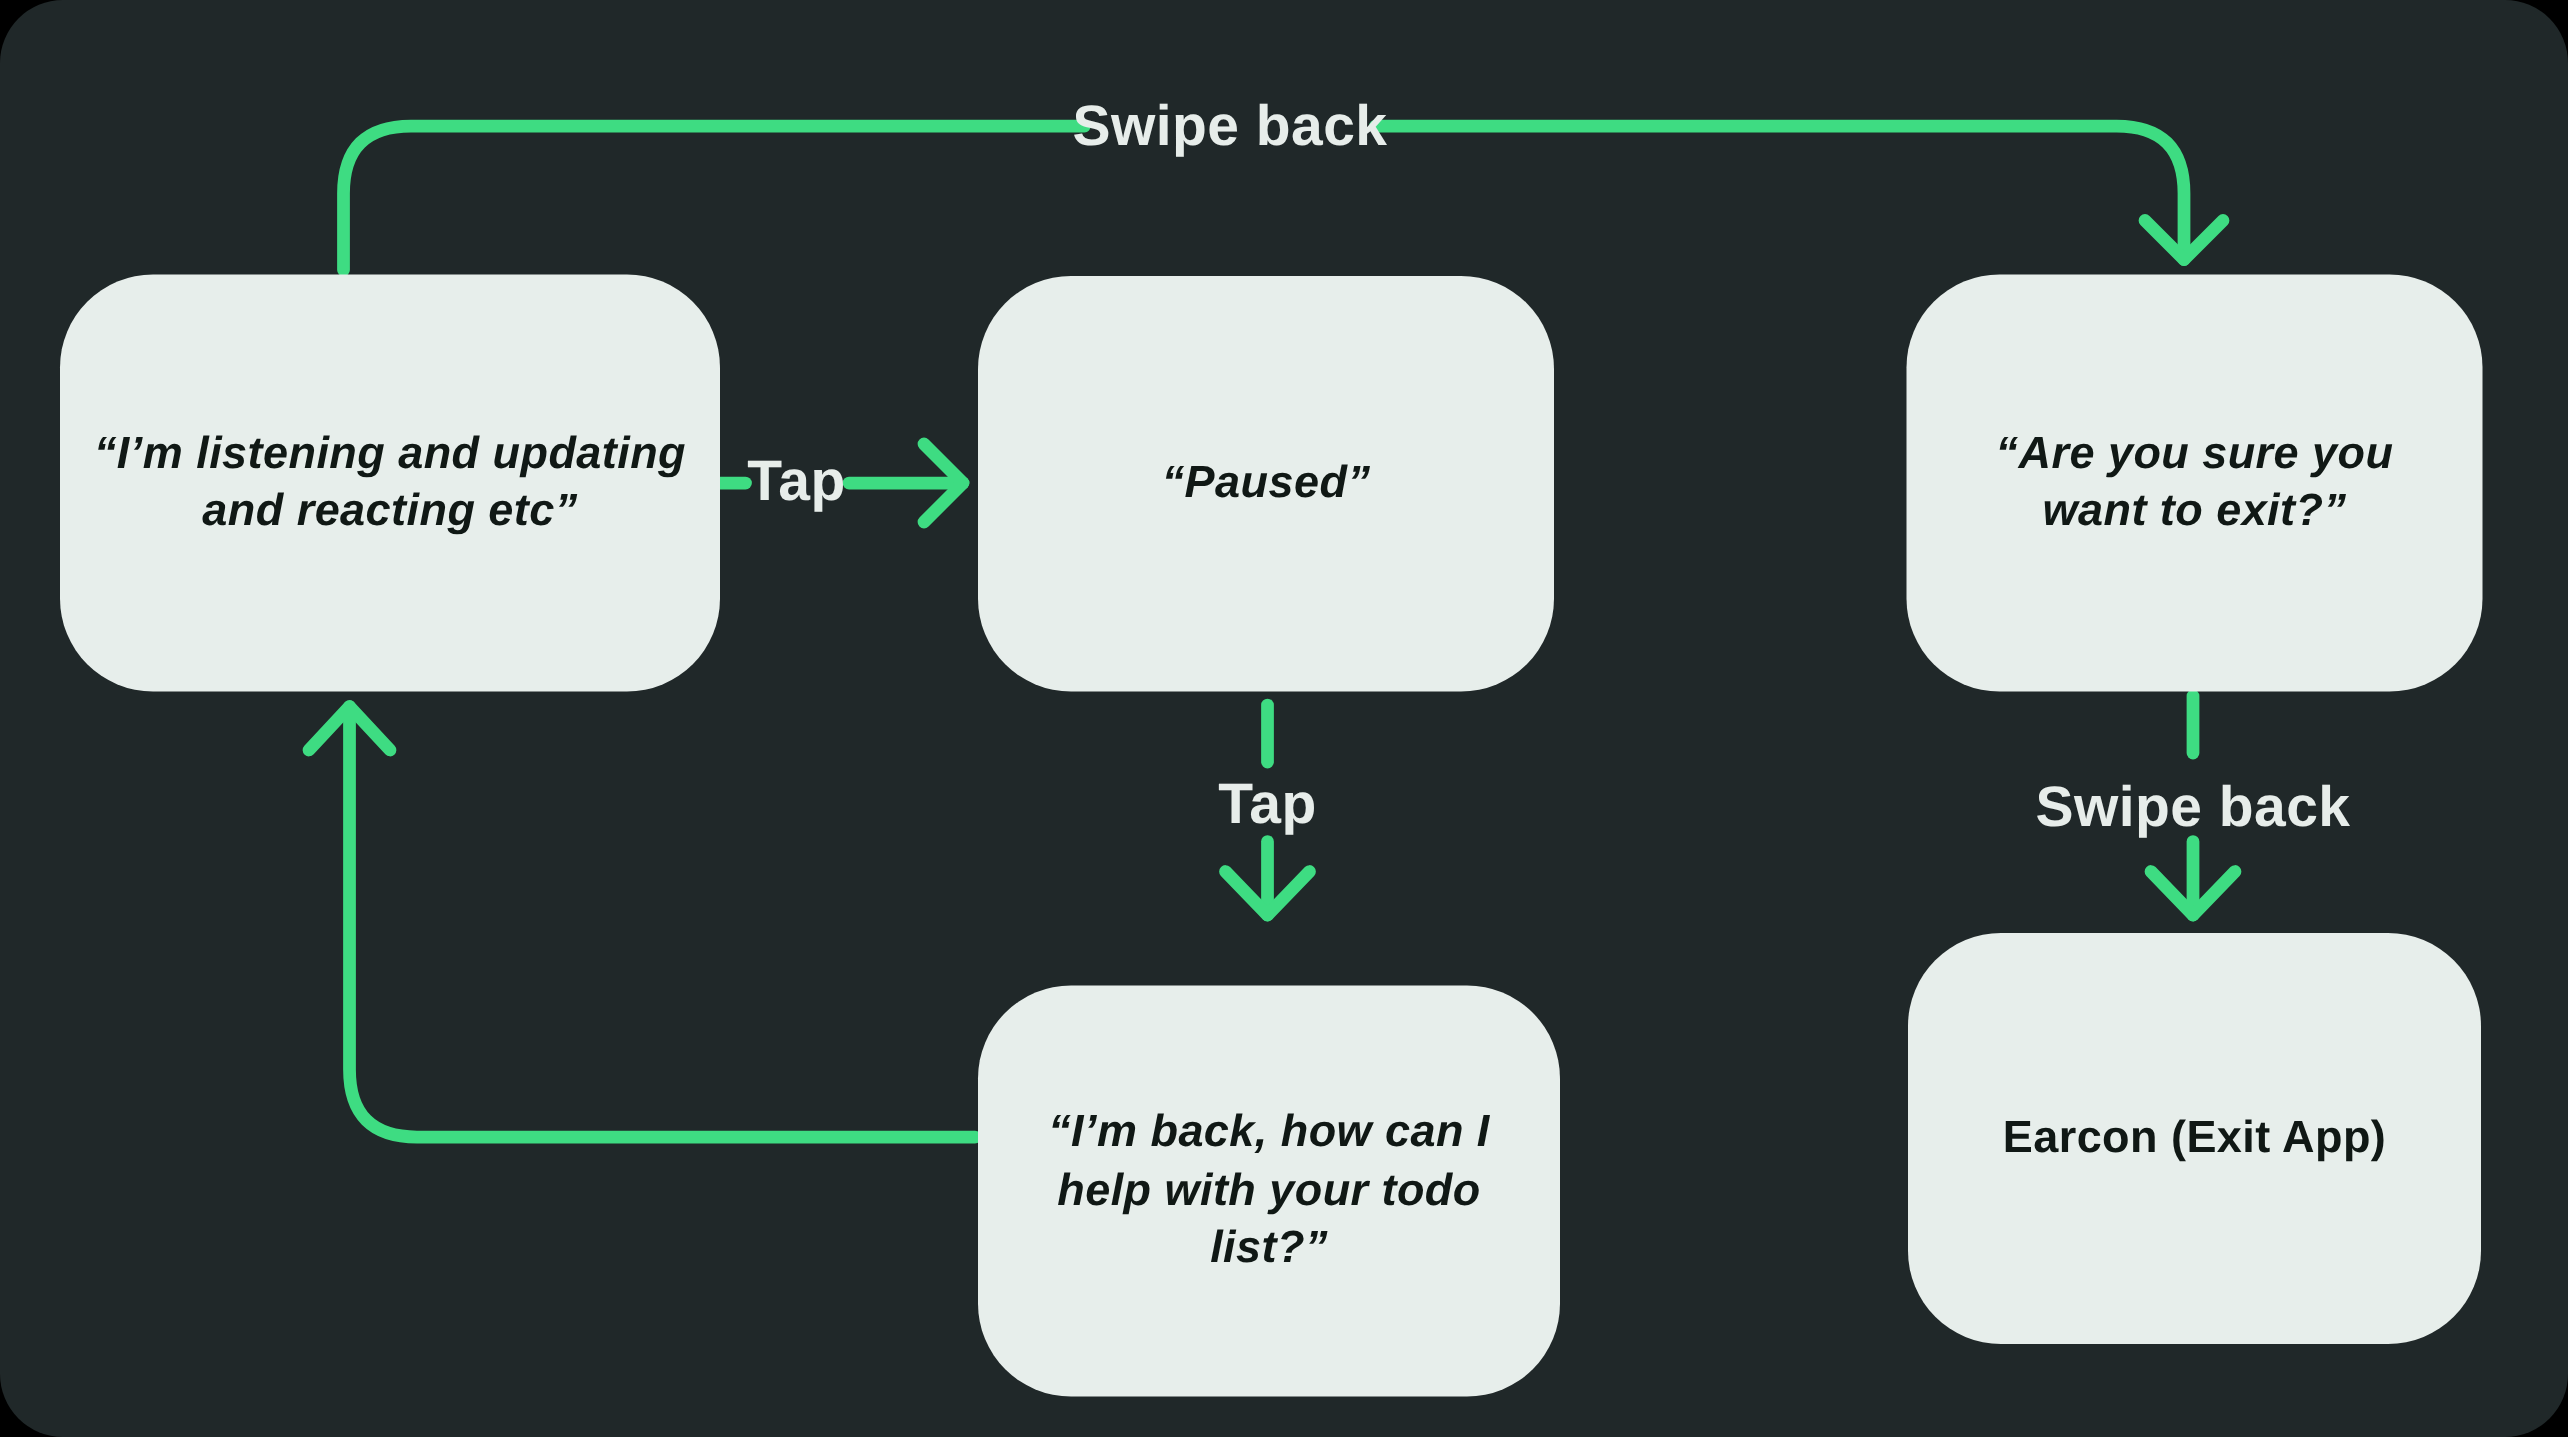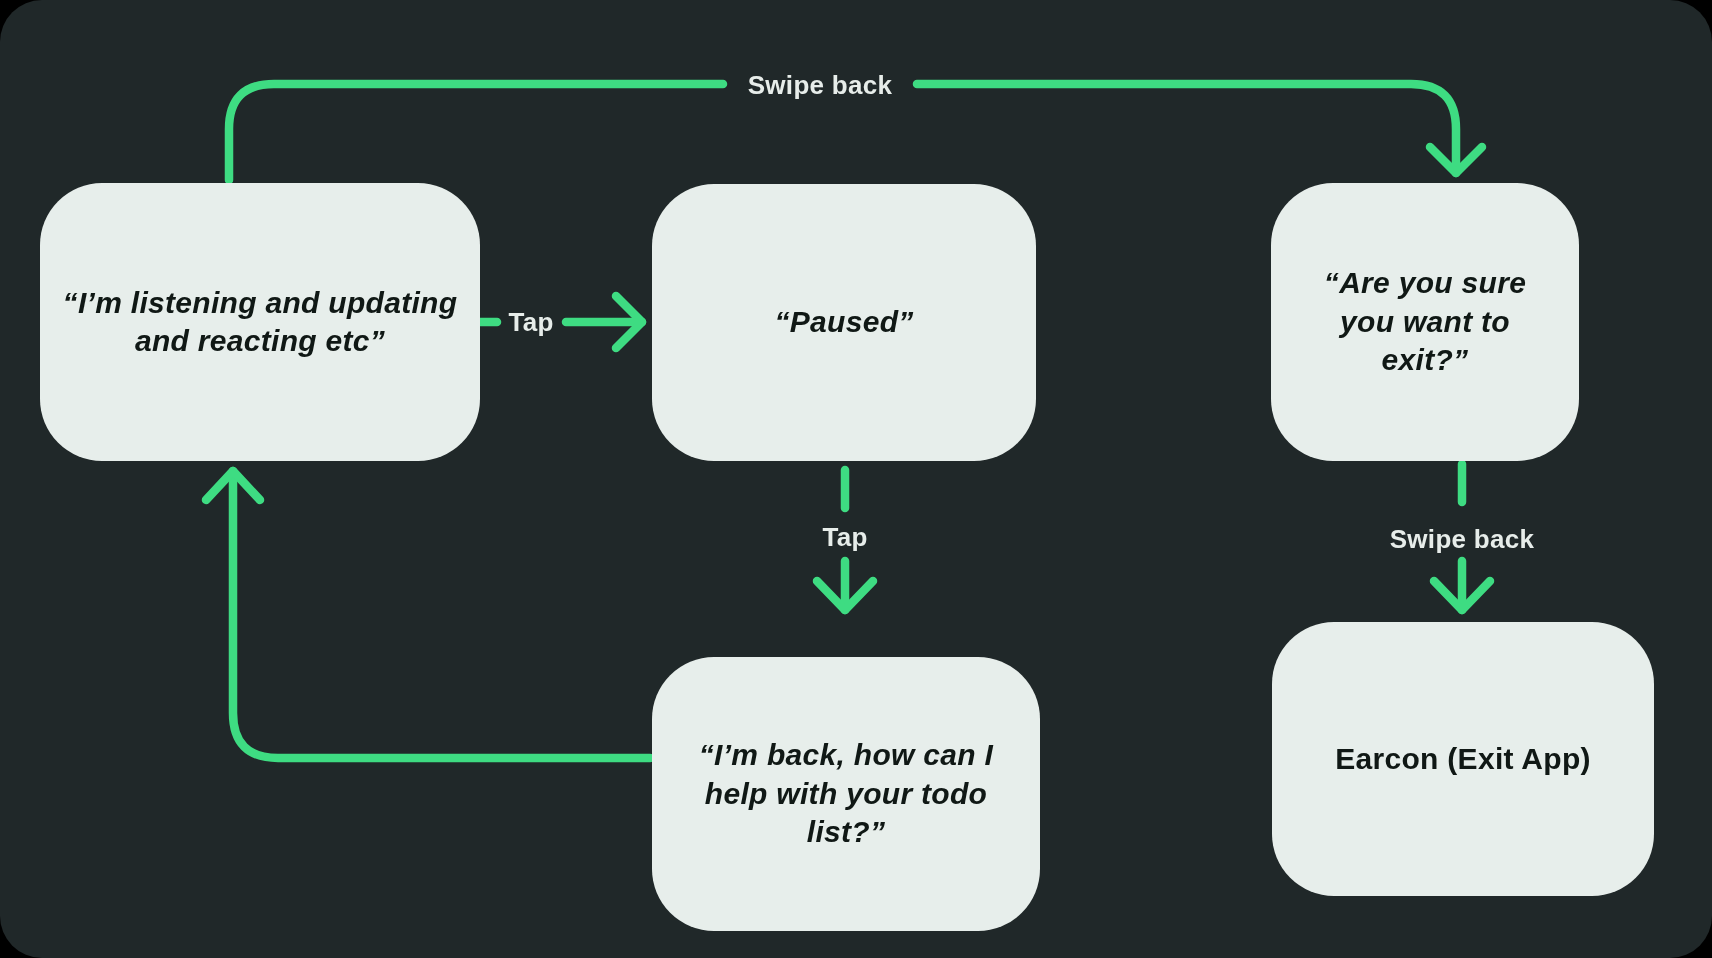--- a/index.html
+++ b/index.html
@@ -52,21 +52,21 @@
     line-height: 1.28;
     letter-spacing: 0.3px;
     padding: 0 20px;
   }
   .node.quote { font-style: italic; }
   .edge-label {
     position: absolute;
     transform: translate(-50%, -50%);
     color: var(--edge-label-text);
     font-weight: 700;
-    font-size: 26px;
+    font-size: 38px;
     letter-spacing: 0.3px;
     white-space: nowrap;
   }
 </style>
 </head>
 <body>
 
 <div class="canvas">
 
   <svg class="edges-svg" viewBox="0 0 1712 958" aria-hidden="true">
@@ -102,21 +102,21 @@
   </svg>
 
   <div class="node quote" style="left:40px; top:183px; width:440px; height:278px;">
     <span>“I’m listening and updating and reacting etc”</span>
   </div>
 
   <div class="node quote" style="left:652px; top:184px; width:384px; height:277px;">
     <span>“Paused”</span>
   </div>
 
-  <div class="node quote" style="left:1271px; top:183px; width:308px; height:278px; padding:0 48px;">
+  <div class="node quote" style="left:1271px; top:183px; width:384px; height:278px; padding:0 48px;">
     <span>“Are you sure you want to exit?”</span>
   </div>
 
   <div class="node quote" style="left:652px; top:622px; width:388px; height:274px;margin-top:35px;">
     <span>“I’m back, how can I help with your todo list?”</span>
   </div>
 
   <div class="node" style="left:1272px; top:622px; width:382px; height:274px;align-items:center;">
     <span>Earcon (Exit App)</span>
   </div>

